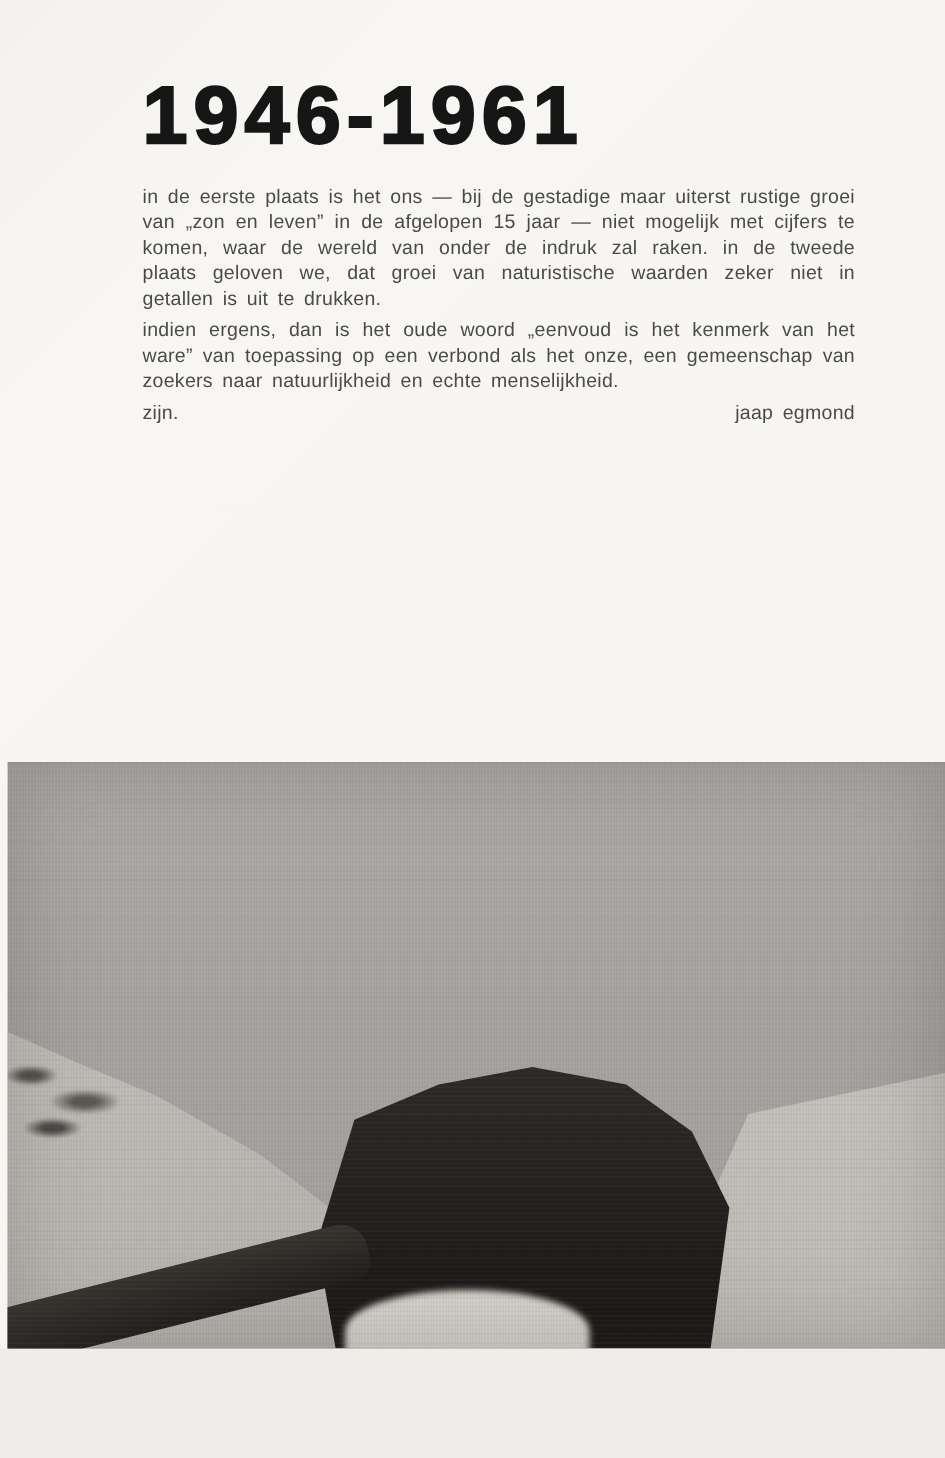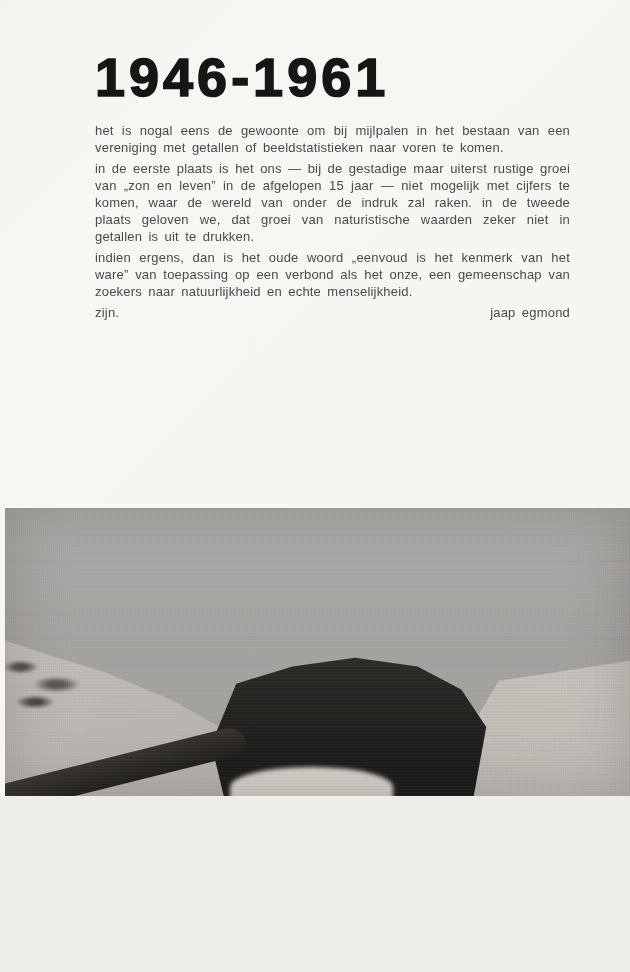--- a/index.html
+++ b/index.html
@@ -4,21 +4,21 @@
 <style>
   html, body { margin: 0; padding: 0; }
   body {
     width: 630px; height: 972px;
     background: #efede9;
     font-family: "Liberation Sans", sans-serif;
     overflow: hidden;
   }
   .page {
     position: relative;
-    width: 630px; height: 796px;
+    width: 630px; height: 899px;
     background: linear-gradient(135deg, #f4f2ee 0%, #f8f6f2 18%, #f7f5f1 100%);
   }
   .content {
     position: absolute;
     top: 0; left: 0; right: 0;
     padding: 50px 60px 0 95px;
   }
   h1.title {
     margin: 0 0 18px 0;
     font-size: 54px;
@@ -113,21 +113,20 @@
 </style>
 </head>
 <body>
 
 <div class="page">
 
   <div class="content">
     <h1 class="title">1946-1961</h1>
 
     <div class="body-text">
-      <p>het is nogal eens de gewoonte om bij mijlpalen in het bestaan van een vereniging met getallen of beeldstatistieken naar voren te komen.</p>
       <p>in de eerste plaats is het ons — bij de gestadige maar uiterst rustige groei van „zon en leven” in de afgelopen 15 jaar — niet mogelijk met cijfers te komen, waar de wereld van onder de indruk zal raken. in de tweede plaats geloven we, dat groei van naturistische waarden zeker niet in getallen is uit te drukken.</p>
       <p>indien ergens, dan is het oude woord „eenvoud is het kenmerk van het ware” van toepassing op een verbond als het onze, een gemeenschap van zoekers naar natuurlijkheid en echte menselijkheid.</p>
       <div class="closing-line">
         <span>zijn.</span>
         <span>jaap egmond</span>
       </div>
     </div>
   </div>
 
   <div class="photo" title="zwart-wit halftoon strandfoto met duinen, helmgras, rotsblok en drijfhout">

